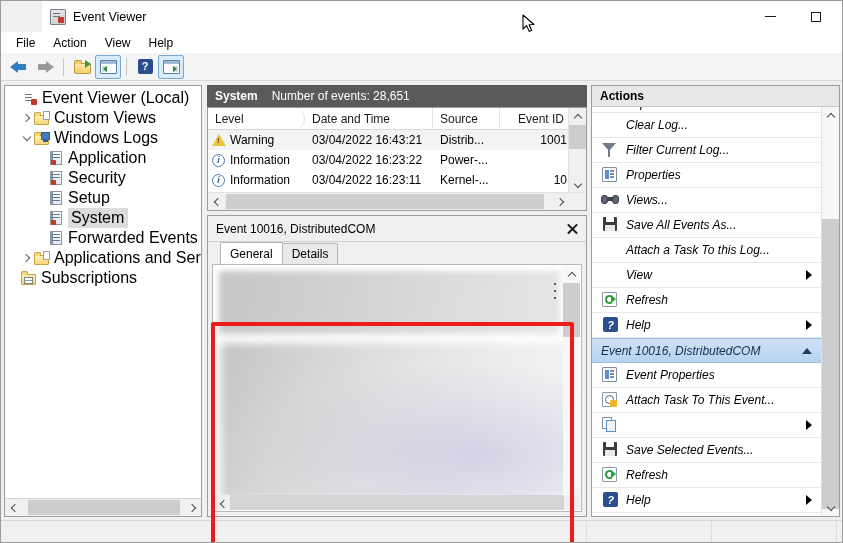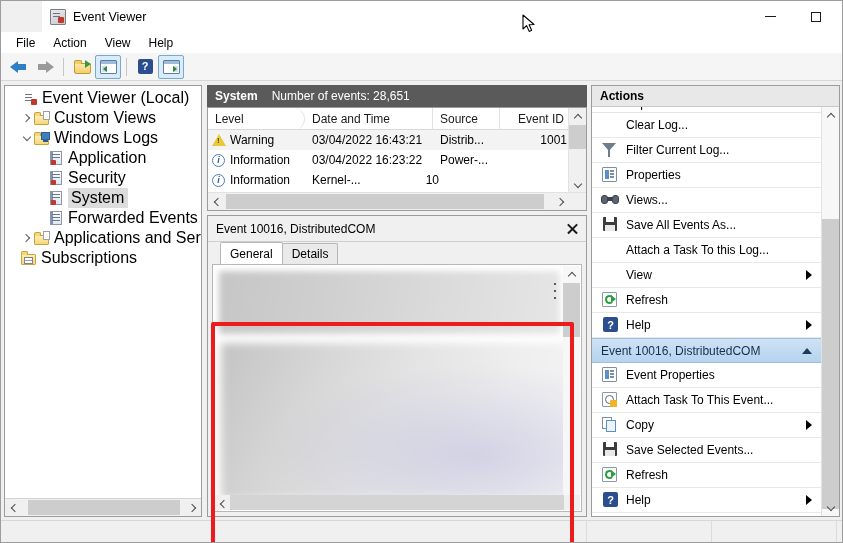--- a/index.html
+++ b/index.html
@@ -400,21 +400,21 @@
   
   .actionpane {
     position: absolute; left: 590px; top: 4px; width: 249px; height: 432px;
     background: #fff; border: 1px solid #9c9c9c; box-sizing: border-box; overflow: hidden;
   }
   .act-hdr {
     height: 21px; background: #e8e8e8; border-bottom: 1px solid #c8c8c8;
     display: flex; align-items: center; padding-left: 8px; font-weight: bold;
     font-size: 12px; color: #000; box-sizing: border-box;
   }
-  .act-list { position: absolute; left: 0; top: 21px; right: 17px; bottom: 0; overflow: hidden; }
+  .act-list { position: absolute; left: 0; top: 21px; right: 17px; bottom: 0; overflow: hidden; font-style: italic; }
   .act-clip {
     height: 5px; overflow: hidden; position: relative; border-bottom: 1px solid #e4e4e4;
   }
   .act-clip span {
     position: absolute; left: 35px; top: -11px; font-size: 12px; color: #000; white-space: nowrap;
   }
   .act-item {
     height: 25px; display: flex; align-items: center; position: relative;
     border-bottom: 1px solid #e8e8e8; font-size: 12px; color: #000; box-sizing: border-box;
   }
@@ -679,20 +679,30 @@
           <span class="ticon ic-log warn">
               <span class="pg"></span>
               <span class="bd"></span>
               <span class="l a"></span>
               <span class="l b"></span>
               <span class="rd"></span>
             </span>
           <span class="tlabel">Security</span>
         </div>
 
+        <div class="tnode" style="padding-left:43px">
+          <span class="ticon ic-log">
+              <span class="pg"></span>
+              <span class="bd"></span>
+              <span class="l a"></span>
+              <span class="l b"></span>
+              <span class="l c"></span>
+            </span>
+          <span class="tlabel">Setup</span>
+        </div>
 
         <div class="tnode sel" style="padding-left:43px">
           <span class="ticon ic-log warn">
               <span class="pg"></span>
               <span class="bd"></span>
               <span class="l a"></span>
               <span class="l b"></span>
               <span class="rd"></span>
             </span>
           <span class="tlabel">System</span>
@@ -781,20 +791,21 @@
             <div class="cell c3">Power-...</div>
             <div class="cell c4"></div>
           </div>
           <div class="row">
             <div class="cell c1">
               <span class="lvl-ico">
                   <span class="info-cir">i</span>
                 </span>
               <span>Information</span>
             </div>
+            <div class="cell c2">03/04/2022 16:23:11</div>
             <div class="cell c3">Kernel-...</div>
             <div class="cell c4">10</div>
           </div>
         </div>
         <div class="list-vscroll">
           <div class="vs-btn">
               <i class="chv-u"></i>
             </div>
           <div class="vs-thumb"></div>
           <div class="vs-btn" style="position:absolute;bottom:0;width:17px">
@@ -929,21 +940,20 @@
             </span>
           <span class="act-label">Attach Task To This Event...</span>
         </div>
         <div class="act-item">
           <span class="act-ico">
               <span class="ai-copy">
                 <i></i>
                 <b></b>
               </span>
             </span>
-          <span class="act-label">Copy</span>
           <span class="act-sub"></span>
         </div>
         <div class="act-item">
           <span class="act-ico">
               <span class="ai-save"></span>
             </span>
           <span class="act-label">Save Selected Events...</span>
         </div>
         <div class="act-item">
           <span class="act-ico">

